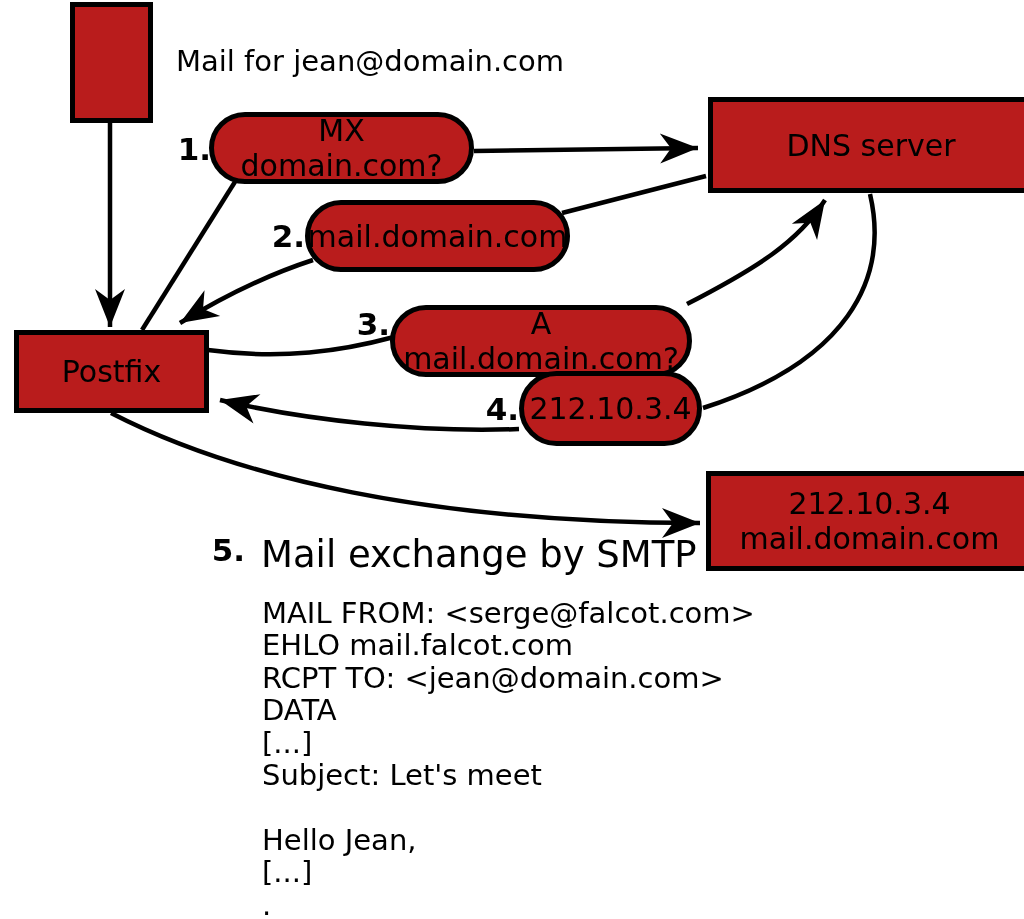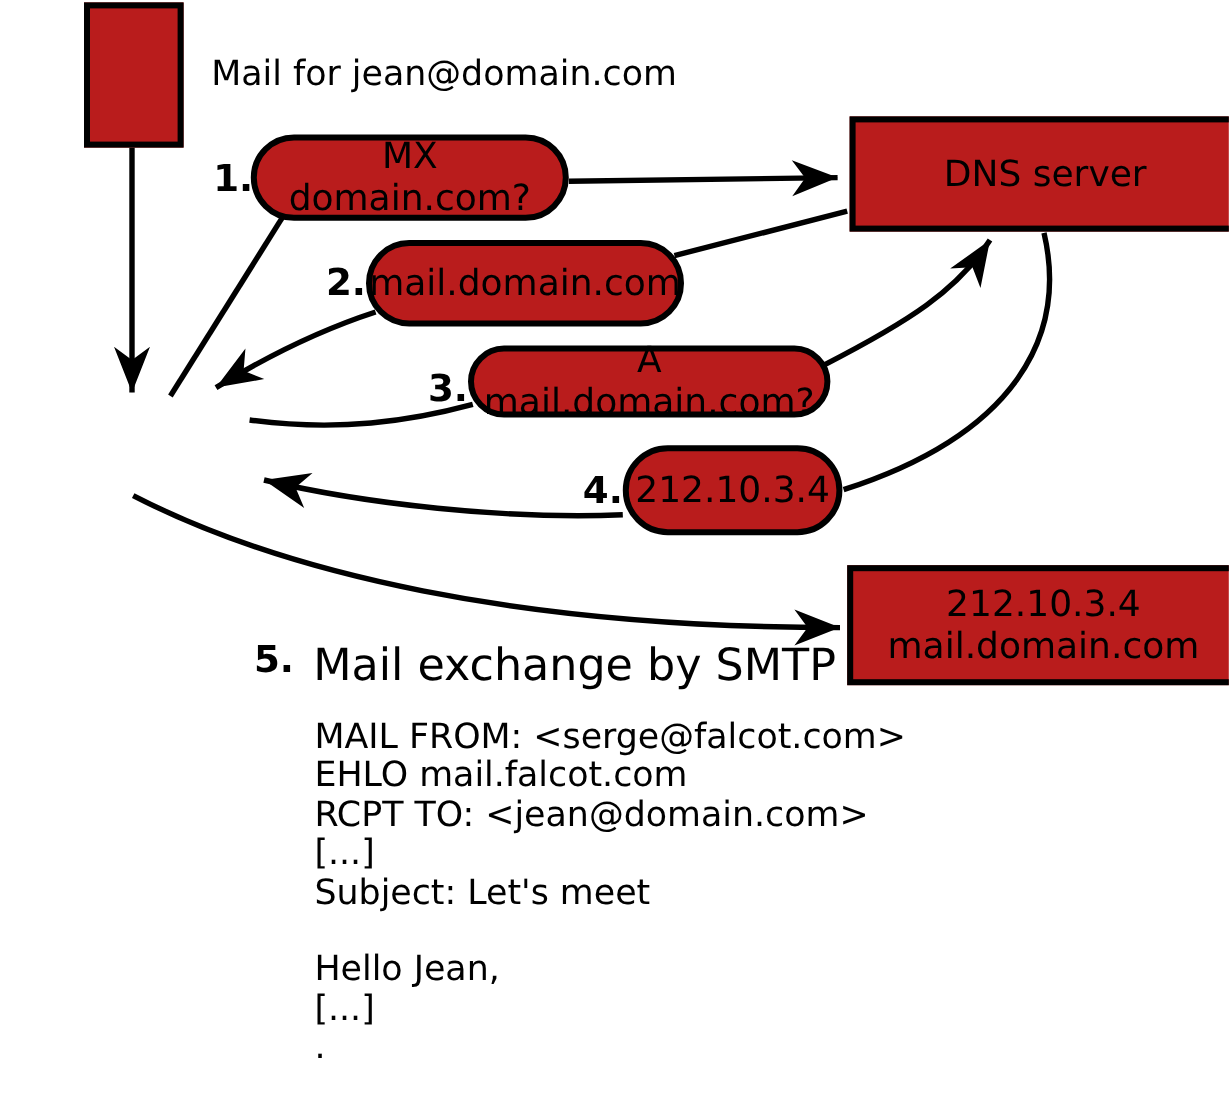--- a/index.html
+++ b/index.html
@@ -91,57 +91,61 @@
       <path d="M858,194 C878,280 834,362 691,408"></path>
       <path d="M507,429 C410,433 292,420 208,400" marker-end="url(#ah)"></path>
       <path d="M99,413 C225,478 420,523 688,523" marker-end="url(#ah)"></path>
     </g>
   </svg>
 
   <div class="node" style="left:58px; top:2px; width:83px; height:121px;"></div>
 
   <div class="free-label" style="left:164px; top:44px;">Mail for jean@domain.com</div>
 
+  <div class="node" style="left:2px; top:330px; width:195px; height:83px;">
+    <span>Postfix</span>
+  </div>
 
   <div class="node" style="left:696px; top:97px; width:326px; height:96px;">
     <span>DNS server</span>
   </div>
 
   <div class="node" style="left:694px; top:471px; width:327px; height:100px;">
     <div class="two-line">
       <div>212.10.3.4</div>
       <div>mail.domain.com</div>
     </div>
   </div>
 
   <div class="node pill" style="left:197px; top:112px; width:265px; height:72px;">
     <span>MX domain.com?</span>
   </div>
   <div class="node pill" style="left:293px; top:200px; width:265px; height:72px;">
     <span>mail.domain.com</span>
   </div>
-  <div class="node pill" style="left:378px; top:288px; width:302px; height:60px;">
+  <div class="node pill" style="left:378px; top:305px; width:302px; height:72px;">
     <span>A mail.domain.com?</span>
   </div>
   <div class="node pill" style="left:507px; top:371px; width:183px; height:75px;">
     <span>212.10.3.4</span>
   </div>
 
   <div class="step-num" style="left:137px; top:133px;">1.</div>
   <div class="step-num" style="left:231px; top:220px;">2.</div>
   <div class="step-num" style="left:316px; top:308px;">3.</div>
   <div class="step-num" style="left:445px; top:393px;">4.</div>
   <div class="step-num" style="left:171px; top:534px;">5.</div>
 
   <div class="free-label" style="left:249px; top:533px; font-size:37px;">Mail exchange by SMTP</div>
 
   <div id="smtp-block">
     <div class="smtp-line">MAIL FROM: &lt;serge@falcot.com&gt;</div>
     <div class="smtp-line">EHLO mail.falcot.com</div>
     <div class="smtp-line">RCPT TO: &lt;jean@domain.com&gt;</div>
+    <div class="smtp-line">DATA</div>
     <div class="smtp-line">[...]</div>
     <div class="smtp-line">Subject: Let's meet</div>
     <div class="smtp-line"></div>
     <div class="smtp-line">Hello Jean,</div>
     <div class="smtp-line">[...]</div>
     <div class="smtp-line">.</div>
   </div>
 
 </div>
 

